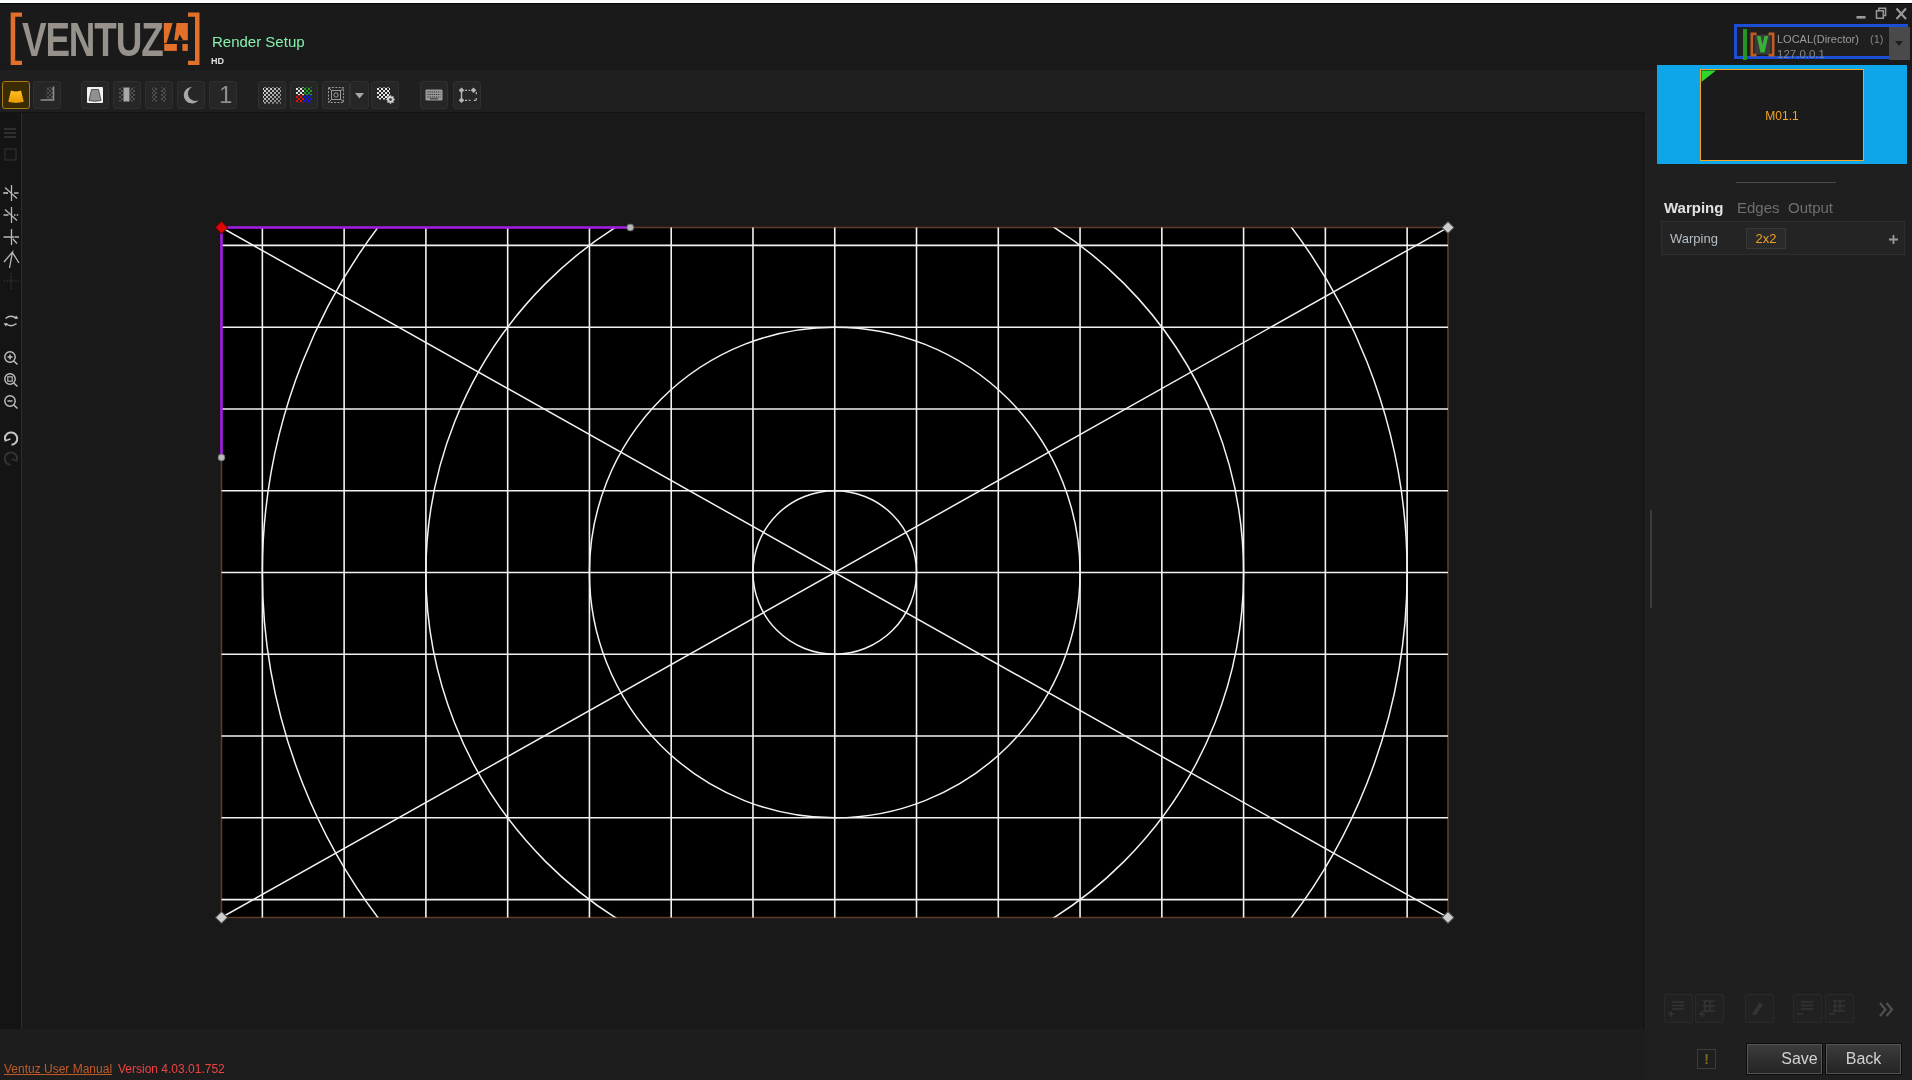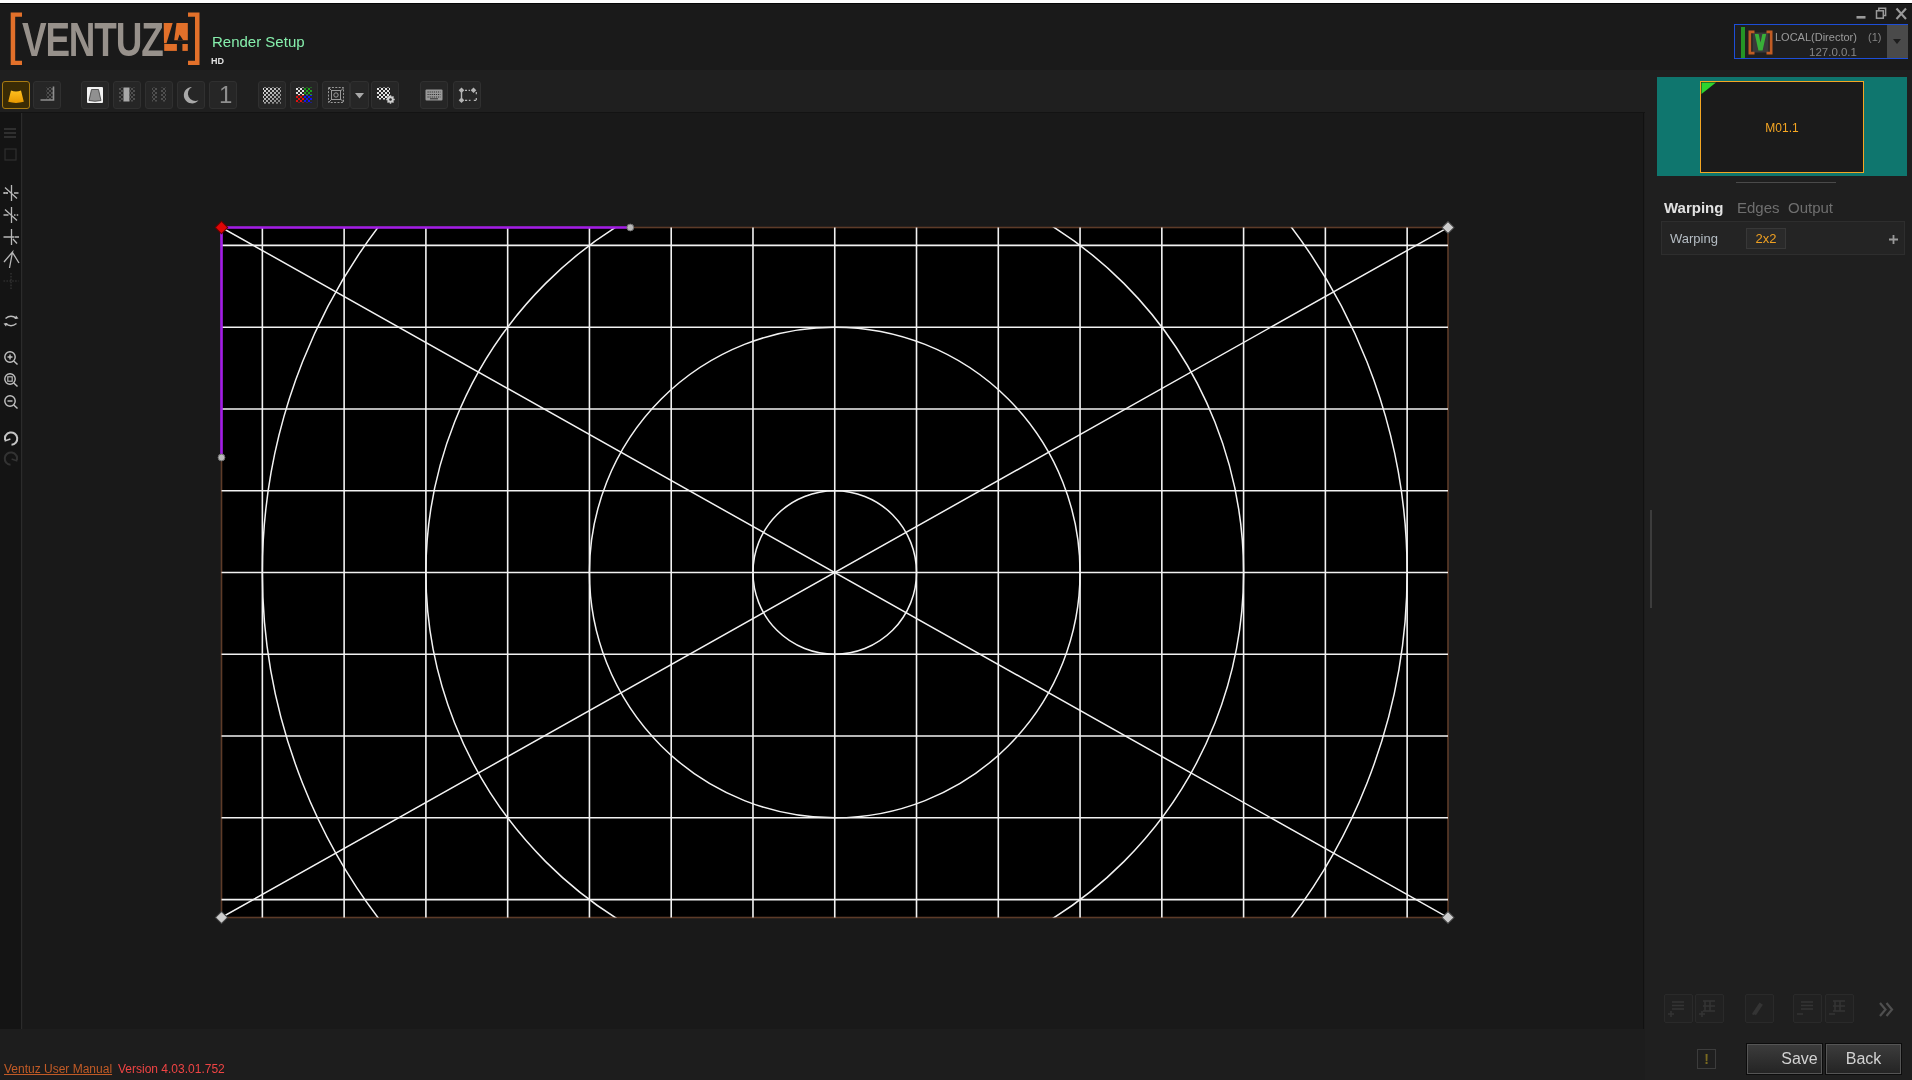--- a/index.html
+++ b/index.html
@@ -51,31 +51,31 @@
 
 <svg class="abs" style="left:1850px;top:4px;" width="62" height="20" viewBox="0 0 62 20">
   <rect x="6.5" y="12" width="9" height="2.6" fill="#9a9a9a"></rect>
   <g stroke="#9a9a9a" fill="none" stroke-width="1.5">
     <rect x="26.5" y="6.8" width="6.8" height="7.4"></rect>
     <path d="M28.8 6.8 V4.3 H35.6 V11.6 H33.3"></path>
   </g>
   <path d="M46.5 4.5 L56 15 M56 4.5 L46.5 15" stroke="#9a9a9a" stroke-width="2.1" fill="none"></path>
 </svg>
 
-<div class="abs" style="left:1734px;top:24px;width:174px;height:35px;background:#1f1f1f;border:1px solid #1d4ed8;">
+<div class="abs" style="left:1734px;top:24px;width:174px;height:35px;background:#1f1f1f;border:3px solid #1d4ed8;">
   <div class="abs" style="left:6px;top:2px;width:4px;height:31px;background:#259425;"></div>
   <svg class="abs" style="left:13px;top:5px;" width="25" height="25" viewBox="0 0 25 25">
     <rect x="4.5" y="2.5" width="16" height="20" fill="#3a3a3a"></rect>
     <path d="M0.5 0.5 H6.5 V3.2 H3.2 V21.8 H6.5 V24.5 H0.5 Z" fill="#c05c24"></path>
     <path d="M24.5 0.5 H18.5 V3.2 H21.8 V21.8 H18.5 V24.5 H24.5 Z" fill="#c05c24"></path>
     <path d="M6.8 4 L10.6 4 L12.5 12.5 L14.4 4 L18.2 4 L14.6 20.5 L10.4 20.5 Z" fill="#38b038"></path>
   </svg>
   <div class="abs" style="left:40px;top:6px;color:#9b9b9b;font-size:11px;line-height:1.2;">LOCAL(Director)</div>
   <div class="abs" style="left:133px;top:6px;color:#848484;font-size:11px;line-height:1.2;">(1)</div>
-  <div class="abs" style="left:40px;top:21px;color:#868686;font-size:11.5px;line-height:1.2;margin-left:34px;">127.0.0.1</div>
+  <div class="abs" style="left:40px;top:21px;color:#868686;font-size:11.5px;line-height:1.2;">127.0.0.1</div>
   <div class="abs" style="left:152px;top:0px;width:21px;height:33px;background:#4a4a4a;">
     <div class="abs" style="left:5.5px;top:14px;width:0;height:0;border-left:4.5px solid transparent;border-right:4.5px solid transparent;border-top:5.5px solid #1d1d1d;"></div>
   </div>
 </div>
 
 <div class="tbtn sel" style="left:2px;"></div>
 <div class="tbtn" style="left:33px;"></div>
 <div class="tbtn" style="left:81px;"></div>
 <div class="tbtn" style="left:113px;"></div>
 <div class="tbtn" style="left:145px;"></div>
@@ -271,21 +271,21 @@
   <g>
     <rect x="-4.4" y="-4.4" width="8.8" height="8.8" transform="translate(221.5,227.5) rotate(45)" fill="#e00606" stroke="#6a0000" stroke-width="1"></rect>
     <rect x="-4.3" y="-4.3" width="8.6" height="8.6" transform="translate(1448,227.5) rotate(45)" fill="#cccccc" stroke="#444444" stroke-width="1"></rect>
     <rect x="-4.3" y="-4.3" width="8.6" height="8.6" transform="translate(221.5,917.5) rotate(45)" fill="#cccccc" stroke="#444444" stroke-width="1"></rect>
     <rect x="-4.3" y="-4.3" width="8.6" height="8.6" transform="translate(1448,917.5) rotate(45)" fill="#cccccc" stroke="#444444" stroke-width="1"></rect>
   </g>
 </svg>
 
 <div class="abs" style="left:1650px;top:510px;width:2px;height:98px;background:#3c3c3c;"></div>
 
-<div class="abs" style="left:1657px;top:77px;width:250px;height:99px;background:#0f766e;">
+<div class="abs" style="left:1657px;top:65px;width:250px;height:99px;background:#0ea5e9;">
   <div class="abs" style="left:43px;top:4px;width:164px;height:92px;background:#1b1b1b;border:1.5px solid #f5a623;">
     <svg class="abs" style="left:0;top:0;" width="20" height="16">
         <path d="M0.5 0.5 L15 0.5 L0.5 12 Z" fill="#2fd42f"></path>
       </svg>
     <div style="width:100%;text-align:center;margin-top:39px;color:#f5a623;font-size:12px;">M01.1</div>
   </div>
 </div>
 <div class="abs" style="left:1736px;top:182px;width:100px;height:1px;background:#4a4a4a;"></div>
 <div class="abs" style="left:1664px;top:199px;color:#e2e2e2;font-size:15px;font-weight:bold;line-height:1.2;">Warping</div>
 <div class="abs" style="left:1737px;top:199px;color:#6f6f6f;font-size:15px;line-height:1.2;">Edges</div>

